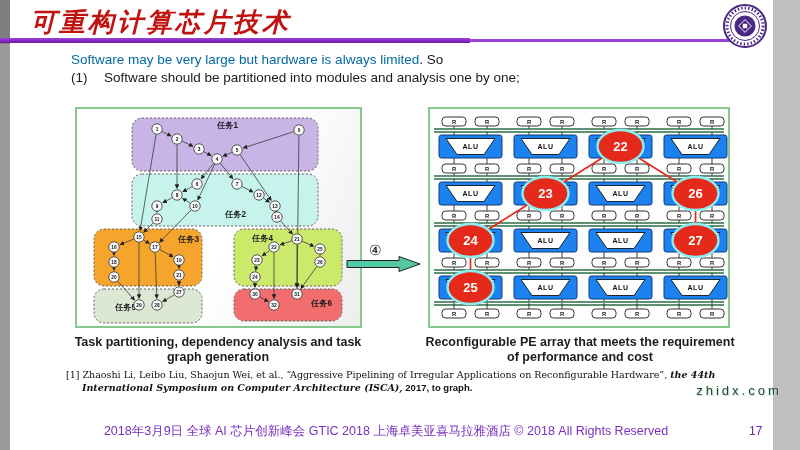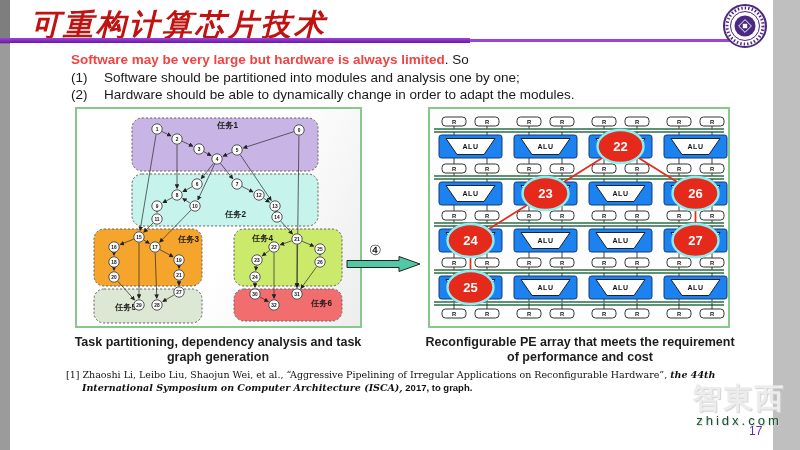--- a/index.html
+++ b/index.html
@@ -6,29 +6,29 @@
   .slide{position:relative;width:800px;height:450px;background:#ffffff;overflow:hidden;
          font-family:"Liberation Sans",sans-serif;}
 
   
   .bar-left{position:absolute;left:0;top:0;width:10px;height:450px;background:#9b9b9b;}
   .bar-left-top{position:absolute;left:0;top:0;width:10px;height:44px;background:#7e7e7e;}
   .bar-right{position:absolute;right:0;top:0;width:27px;height:450px;background:#bfbfbf;}
 
   
   .title{position:absolute;left:30px;top:5px;font-family:"Liberation Serif",serif;
-         font-weight:bold;font-style:italic;font-size:30px;letter-spacing:3px;color:#c11212;}
+         font-weight:bold;font-style:italic;font-size:26px;letter-spacing:3px;color:#c11212;}
   .rule-thick{position:absolute;left:0;top:38px;width:470px;height:5px;
               background:linear-gradient(to bottom,#9b44d8,#6d16a8);}
   .rule-thin{position:absolute;left:470px;top:39px;width:266px;height:3px;background:#9b44d8;}
   .logo{position:absolute;left:722px;top:3px;width:46px;height:46px;z-index:5;}
 
   
   .lead{position:absolute;left:71px;top:51px;font-size:13.5px;line-height:17.5px;color:#1a1a1a;}
-  .lead .red{color:#ef4444;font-weight:bold;}
+  .lead .red{color:#0369a1;}
   .point .pnum{display:inline-block;width:33px;}
 
   
   .panel{position:absolute;box-sizing:border-box;border:2px solid #86c98c;}
   .panel-left{left:75px;top:107px;width:287px;height:221px;
               background:linear-gradient(115deg,#ffffff 55%,#ededed 100%);}
   .panel-right{left:428px;top:107px;width:302px;height:221px;background:#fdfdfd;}
   .panel svg{display:block;width:100%;height:100%;}
 
   
@@ -78,21 +78,20 @@
       <circle cx="23" cy="23" r="14.5" fill="none" stroke="#4b2882" stroke-width="1"></circle>
       <circle cx="23" cy="23" r="10.5" fill="#4b2882"></circle>
       <rect x="18.5" y="18.5" width="9" height="9" fill="none" stroke="#ffffff" stroke-width="0.9" transform="rotate(45 23 23)"></rect>
       <rect x="20.8" y="20.8" width="4.4" height="4.4" fill="#ffffff"></rect>
     </svg>
   </div>
 
   <div class="lead">
     <div><span class="red">Software may be very large but hardware is always limited</span><span>. So</span></div>
     <div class="point"><span class="pnum">(1)</span><span>Software should be partitioned into modules and analysis one by one;</span></div>
-    <div class="point"><span class="pnum">(2)</span><span>Hardware should be able to dynamically change in order to adapt the modules.</span></div>
   </div>
 
   <div class="panel panel-left">
     <svg id="dag-svg" viewBox="0 0 283 217">
         <defs>
           <marker id="arw" viewBox="0 0 6 6" refX="5" refY="3" markerWidth="4.6" markerHeight="4.6" orient="auto" markerUnits="userSpaceOnUse">
             <path d="M0,0L6,3L0,6z" fill="#222"></path>
           </marker>
         </defs>
         <g>
@@ -703,19 +702,19 @@
   <div class="caption caption-right">
     <div>Reconfigurable PE array that meets the requirement</div>
     <div>of performance and cost</div>
   </div>
 
   <div class="refs" id="refs">
       <div class="ref"><span class="seg-serif">[1] Zhaoshi Li, Leibo Liu, Shaojun Wei, et al.,  “Aggressive Pipelining of Irregular Applications on Reconfigurable Hardware”, </span><span class="seg-serif-bi">the 44th International Symposium on Computer Architecture (ISCA),</span><span class="seg-sans-b"> 2017, to graph.</span></div>
     </div>
 
   <div class="wm">
-    <div class="wm-name">智東西</div>
     <div class="wm-domain">zhidx.com</div>
   </div>
 
+  <div class="footer">2018年3月9日 全球 AI 芯片创新峰会 GTIC 2018 上海卓美亚喜马拉雅酒店 © 2018 All Rights Reserved</div>
   <div class="page">17</div>
 
 </div>
 
 </body></html>

